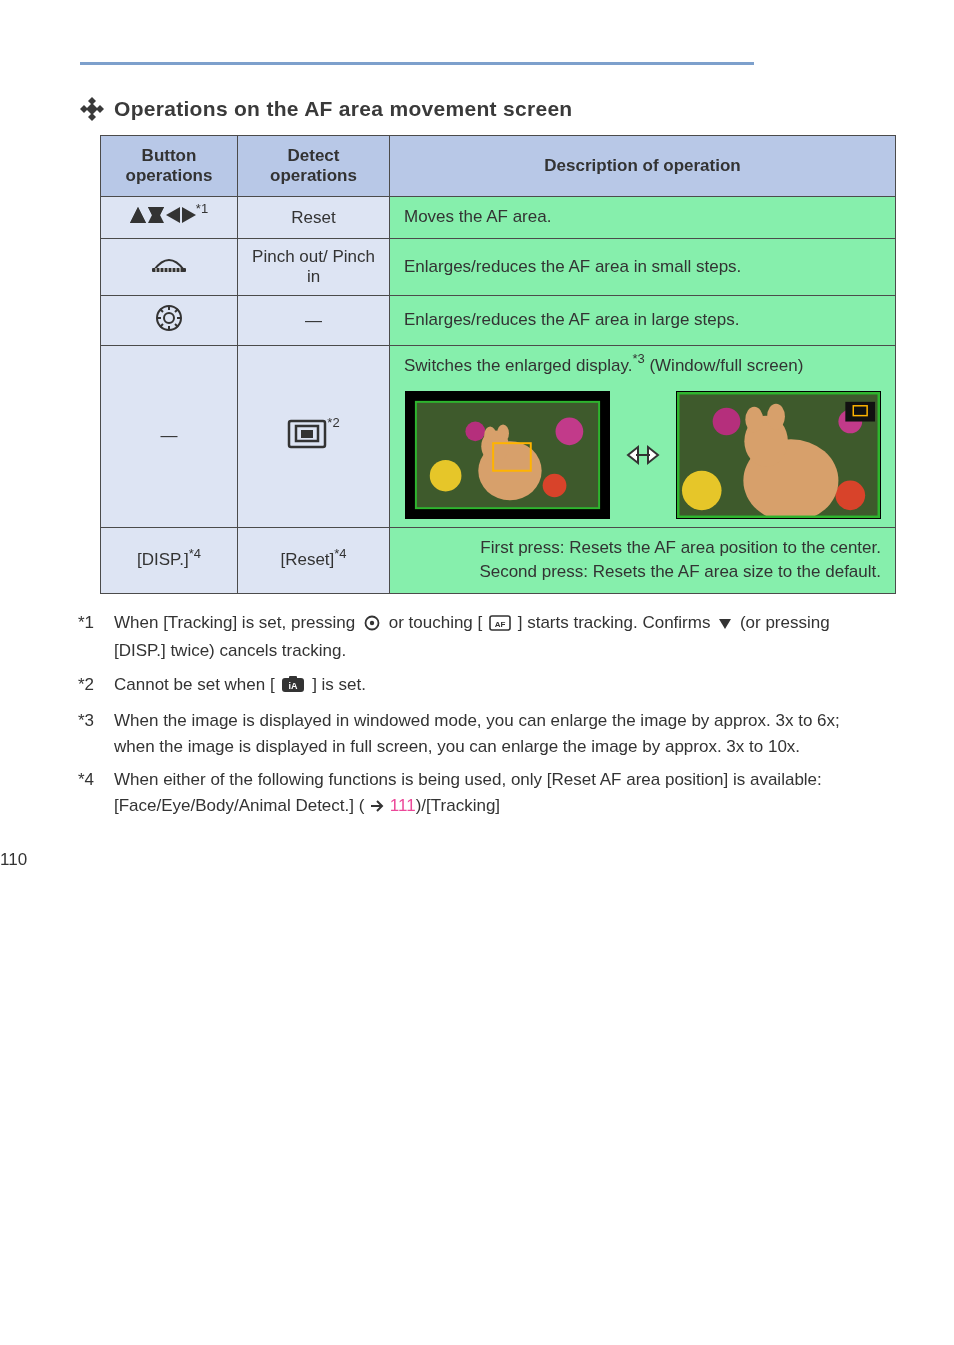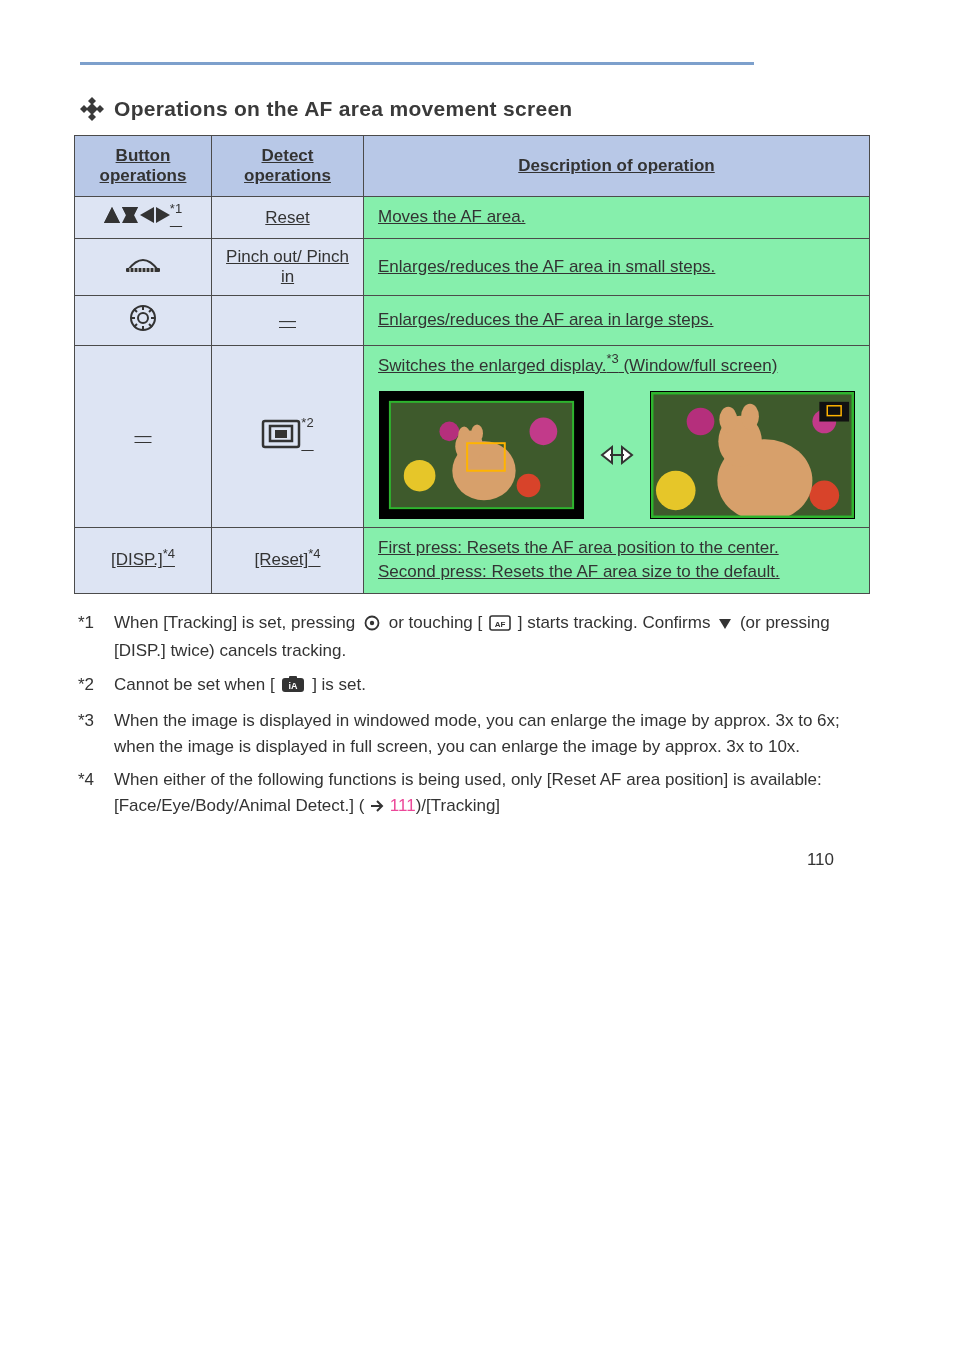--- a/index.html
+++ b/index.html
@@ -4,21 +4,21 @@
 <style>
   * { margin: 0; padding: 0; box-sizing: border-box; }
   html, body { width: 954px; background: #fff; font-family: Arial, Helvetica, sans-serif; color: #333; }
   .page { width: 834px; padding: 0 0 40px 0; }
   .top-line { height: 3px; background: #7da0cc; margin: 62px 80px 0 80px; }
   .heading-row { display: flex; align-items: center; margin: 30px 0 12px 78px; }
   .diamond-icon { width: 28px; height: 28px; position: relative; flex-shrink: 0; margin-right: 8px; }
   .diamond-icon svg { width: 28px; height: 28px; }
   .heading-text { font-size: 21px; font-weight: bold; color: #3a3a3a; letter-spacing: 0.3px; }
 
-  table.ops { border-collapse: collapse; width: 795px; margin-left: 74px; table-layout: fixed; text-decoration: underline; }
+  table.ops { border-collapse: collapse; width: 795px; margin-left: 100px; table-layout: fixed; }
   table.ops col.c1 { width: 137px; }
   table.ops col.c2 { width: 152px; }
   table.ops col.c3 { width: 506px; }
   table.ops th { background: #b8c8e7; font-size: 17px; font-weight: bold; color: #333; border: 1px solid #4b4b4b; padding: 10px 6px; text-align: center; }
   table.ops td { border: 1px solid #4b4b4b; font-size: 17px; color: #333; vertical-align: middle; }
   table.ops td.left, table.ops td.mid { background: #dde4f3; text-align: center; padding: 8px 6px; }
   table.ops td.desc { background: #86efac; padding: 8px 14px; line-height: 1.45; }
   .cellicon { display: inline-flex; align-items: center; justify-content: center; }
   .sup { font-size: 13px; vertical-align: top; position: relative; top: -4px; }
   .inline-icon { display: inline-block; vertical-align: -3px; margin: 0 2px; }
@@ -27,21 +27,21 @@
   .photo-row { display: flex; align-items: center; justify-content: center; gap: 12px; margin-top: 12px; }
   .photo-frame { width: 205px; height: 128px; position: relative; background: #000; border: 1px solid #000; }
   .photo-frame svg { width: 100%; height: 100%; display: block; }
   .swap-icon { width: 42px; height: 42px; }
 
   .footnotes { margin: 16px 0 0 78px; width: 795px; font-size: 17px; color: #333; line-height: 1.5; }
   .footnotes .fn { display: flex; margin-bottom: 8px; }
   .footnotes .fk { width: 36px; flex-shrink: 0; }
   .footnotes .ftxt { flex: 1; }
 
-  .pg { font-size: 17px; color: #333; margin-top: 30px; text-align: right; padding-left: 9px; }
+  .pg { font-size: 17px; color: #333; margin-top: 30px; text-align: left; }
 </style>
 </head>
 <body>
 
 <div class="page">
   <div class="top-line"></div>
 
   <div class="heading-row">
     <span class="diamond-icon">
       <svg viewBox="0 0 28 28">
@@ -199,21 +199,21 @@
         </td>
       </tr>
 
       <tr>
         <td class="left">
           <span>[DISP.]</span><span class="sup">*4</span>
         </td>
         <td class="mid">
           <span>[Reset]</span><span class="sup">*4</span>
         </td>
-        <td class="desc" style="white-space:pre-line;">First press: Resets the AF area position to the center.
+        <td class="desc" style="white-space:pre-line;text-align:right;">First press: Resets the AF area position to the center.
 Second press: Resets the AF area size to the default.</td>
       </tr>
 
     </tbody>
   </table>
 
   <div class="footnotes">
     <div class="fn">
       <div class="fk">*1</div>
       <div class="ftxt">

